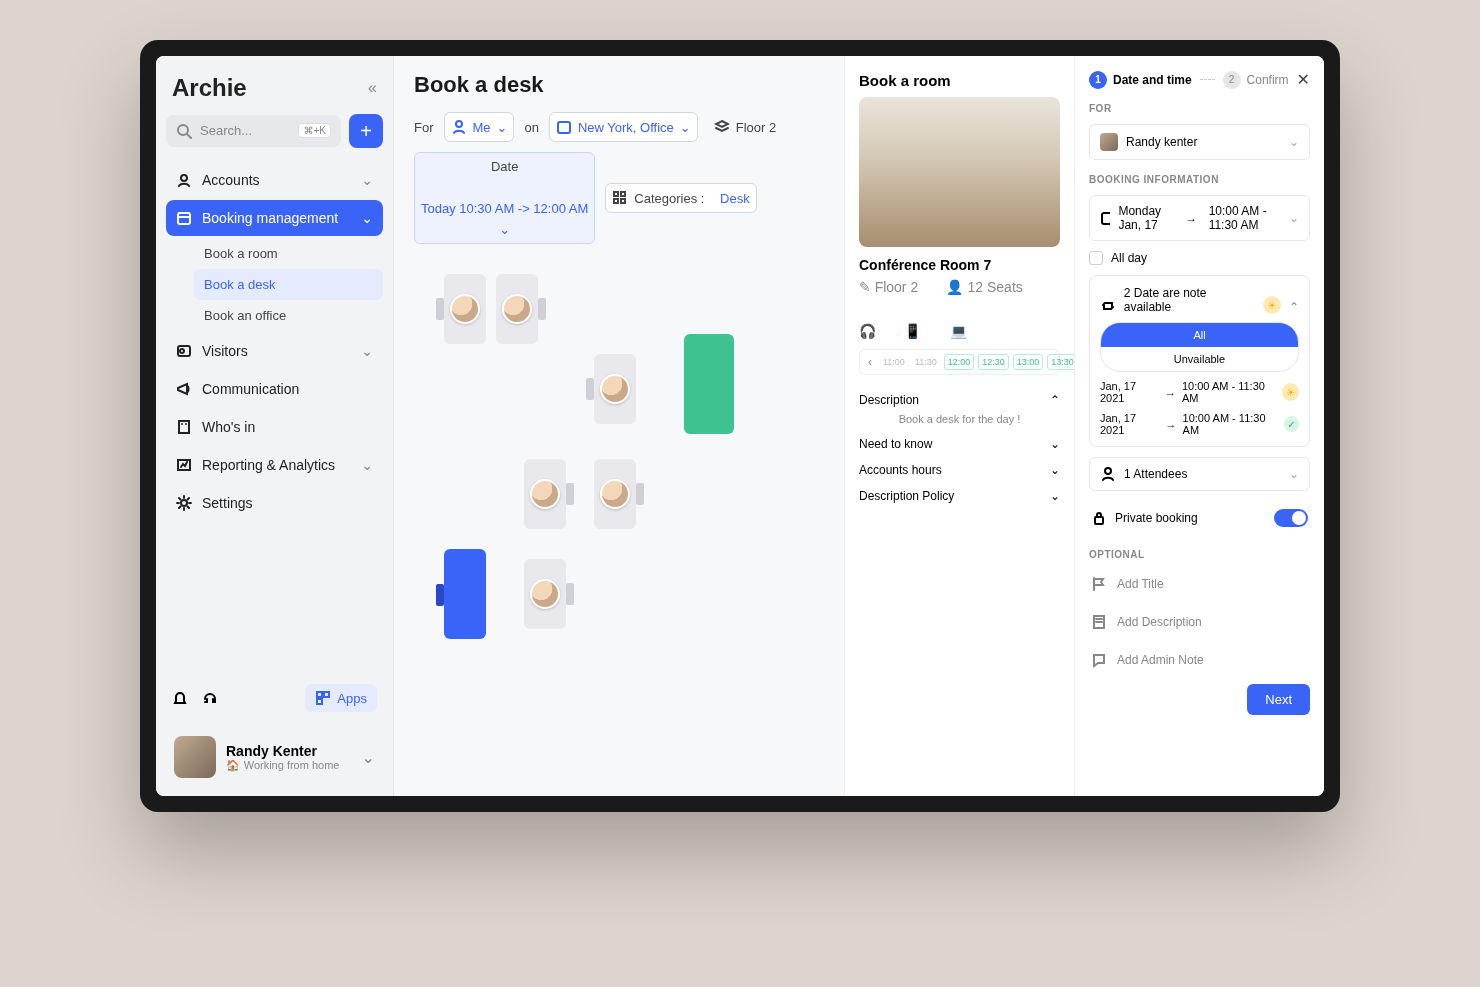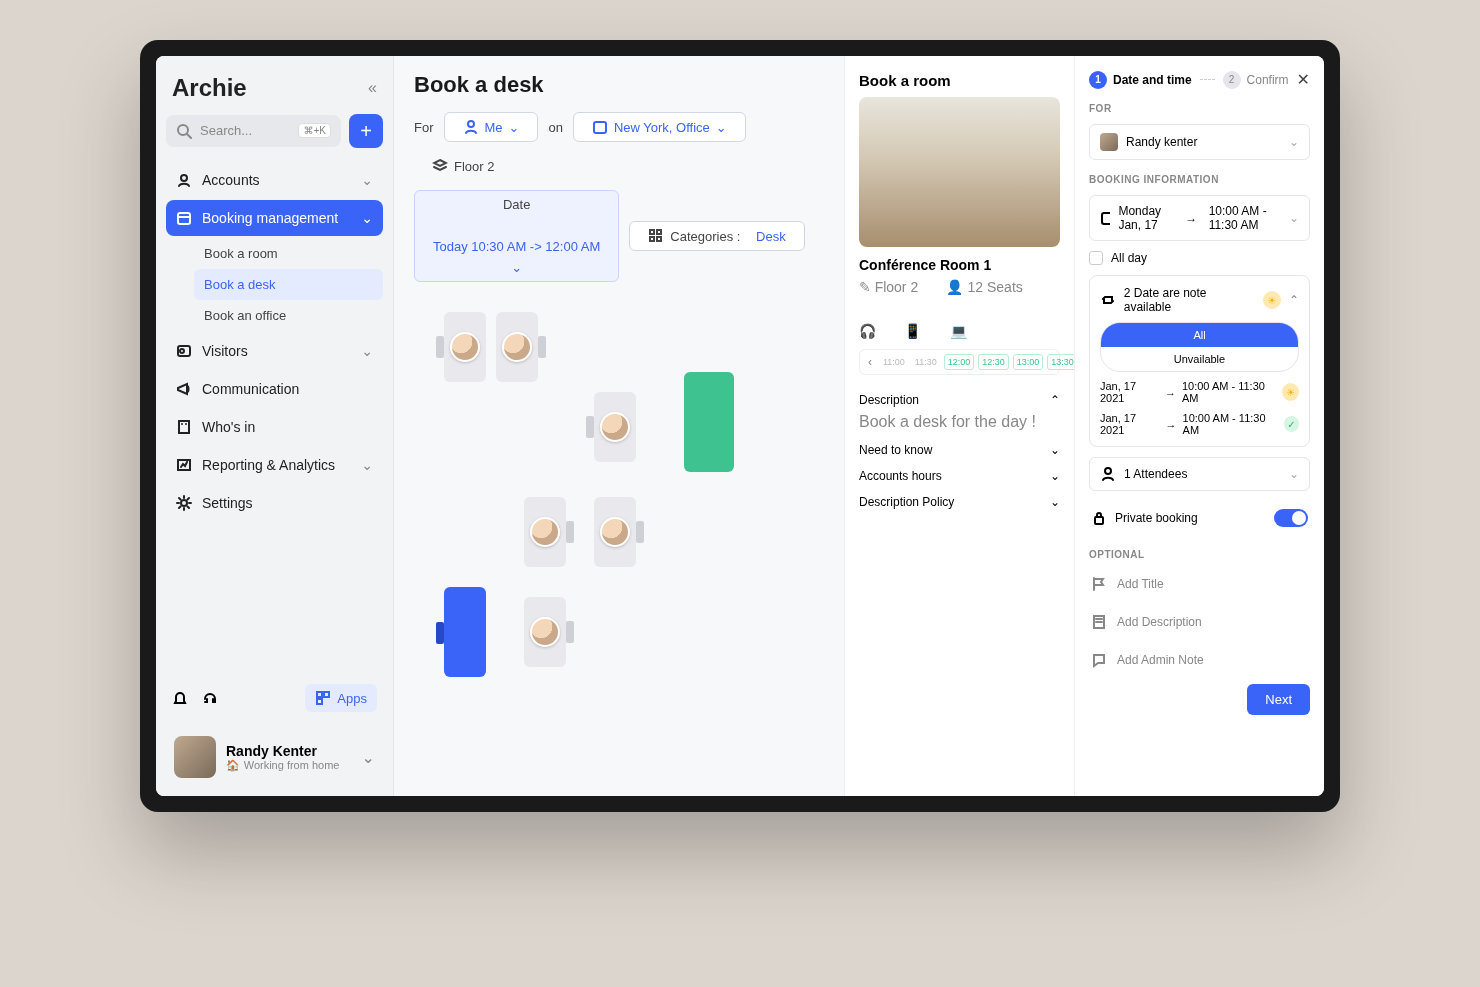--- a/index.html
+++ b/index.html
@@ -27,21 +27,21 @@
 .icon-row{display:flex;align-items:center;gap:14px;padding:6px;}
 .apps-chip{margin-left:auto;display:flex;align-items:center;gap:6px;background:#e5ebff;color:#3a63f7;padding:6px 10px;border-radius:6px;font-size:13px;}
 .profile{display:flex;gap:10px;align-items:center;padding:8px;}
 .avatar{width:42px;height:42px;border-radius:8px;background:linear-gradient(135deg,#c0a98f,#7a6a5a);}
 .p-name{font-size:14px;font-weight:600;}
 .p-stat{font-size:11px;color:#888;display:flex;align-items:center;gap:4px;}
 
 .center{flex:1;background:#f7f8fa;display:flex;flex-direction:column;padding:16px 20px;overflow:hidden;}
 .page-title{font-size:22px;font-weight:700;color:#1a1a1a;margin-bottom:14px;}
 .filter-row{display:flex;gap:10px;align-items:center;flex-wrap:wrap;font-size:13px;color:#444;}
-.chip{display:inline-flex;align-items:center;gap:6px;border:1px solid #d2d6e0;background:#fff;border-radius:6px;padding:6px 18px;color:#3a63f7;cursor:pointer;}
+.chip{display:inline-flex;align-items:center;gap:6px;border:1px solid #d2d6e0;background:#fff;border-radius:6px;padding:6px 6px;color:#3a63f7;cursor:pointer;}
 .chip.plain{color:#444;}
 .filter-row2{display:flex;gap:10px;align-items:center;margin-top:10px;font-size:13px;}
 .chip.wide{color:#3a63f7;background:#eef2ff;border-color:#c7d4ff;flex-direction:column;}
 .floorplan{flex:1;position:relative;margin-top:20px;}
 .desk{position:absolute;width:42px;height:70px;background:#e9e9ed;border-radius:6px;}
 .desk.tall{height:90px;}
 .desk.blue{background:#3a63f7;}
 .desk.green{background:#3ec28f;width:50px;height:100px;}
 .tab{position:absolute;width:8px;height:22px;background:#cfcfd6;border-radius:2px;}
 .face{position:absolute;width:30px;height:30px;border-radius:50%;background:radial-gradient(circle at 35% 30%, #f4d6b8 45%, #caa98a 46%);border:2px solid #fff;box-shadow:0 1px 3px rgba(0,0,0,.2);}
@@ -50,38 +50,38 @@
 .d-title{font-size:15px;font-weight:700;margin-bottom:8px;}
 .room-img{width:100%;height:150px;border-radius:8px;background:linear-gradient(180deg,#e8e5dc 0%,#d5c9b5 40%,#a78e6e 100%);margin-bottom:10px;position:relative;overflow:hidden;}
 .r-name{font-size:14px;font-weight:700;margin-bottom:6px;}
 .meta{display:flex;gap:28px;color:#888;font-size:14px;margin-bottom:10px;flex-wrap:wrap;}
 .time-scroll{display:flex;align-items:center;gap:4px;border:1px solid #eee;border-radius:6px;padding:4px;margin-bottom:12px;}
 .ts{font-size:9px;color:#bbb;padding:2px 3px;}
 .ts.on{color:#3ec28f;border:1px solid #b5ecd3;border-radius:3px;}
 .arw{color:#888;cursor:pointer;padding:0 4px;}
 .section{margin-top:8px;}
 .sec-h{display:flex;justify-content:space-between;align-items:center;font-weight:400;font-size:12px;padding:6px 0;cursor:pointer;}
-.sec-b{color:#888;font-size:16px;padding-bottom:6px;}
+.sec-b{color:#888;font-size:11px;padding-bottom:6px;text-align:center;}
 
 .right{width:250px;background:#fff;border-left:1px solid #eee;padding:14px;display:flex;flex-direction:column;gap:10px;font-size:12px;overflow-y:auto;}
 .steps{display:flex;align-items:center;gap:8px;}
 .step{display:flex;align-items:center;gap:6px;font-size:12px;}
 .step .n{width:18px;height:18px;border-radius:50%;background:#e5e5ea;color:#888;display:flex;align-items:center;justify-content:center;font-size:10px;}
 .step.active .n{background:#3a63f7;color:#fff;}
 .step.active{font-weight:600;}
 .dash{flex:1;border-top:1px dashed #ccc;}
 .close-x{margin-left:auto;color:#444;cursor:pointer;font-size:16px;}
 .lbl{font-size:10px;font-weight:700;color:#888;letter-spacing:.5px;margin-top:4px;}
 .field{display:flex;align-items:center;gap:8px;border:1px solid #e5e5ea;border-radius:6px;padding:8px 10px;background:#fff;cursor:pointer;}
 .field .chev{margin-left:auto;color:#aaa;}
 .mini-av{width:18px;height:18px;border-radius:4px;background:linear-gradient(135deg,#c0a98f,#7a6a5a);}
 .cb-row{display:flex;align-items:center;gap:8px;}
 .cb{width:14px;height:14px;border:1px solid #ccc;border-radius:3px;}
 .warn-box{border:1px solid #e5e5ea;border-radius:8px;padding:10px;display:flex;flex-direction:column;gap:8px;}
-.warn-r{display:flex;align-items:center;gap:8px;}
+.warn-r{display:flex;align-items:flex-end;gap:8px;}
 .sun{width:18px;height:18px;border-radius:50%;background:#ffe9b3;display:flex;align-items:center;justify-content:center;color:#f5b200;font-size:10px;}
 .seg{display:flex;border:1px solid #e5e5ea;border-radius:20px;overflow:hidden;flex-direction:column;}
 .seg div{flex:1;text-align:center;padding:6px 0;font-size:11px;cursor:pointer;}
 .seg .on{background:#3a63f7;color:#fff;}
 .slot{display:flex;align-items:center;gap:6px;font-size:11px;}
 .slot .ok{width:16px;height:16px;border-radius:50%;background:#d6f5e3;color:#2fae6f;display:flex;align-items:center;justify-content:center;font-size:10px;margin-left:auto;}
 .toggle{width:34px;height:18px;background:#3a63f7;border-radius:10px;position:relative;margin-left:auto;}
 .toggle:after{content:"";width:14px;height:14px;background:#fff;border-radius:50%;position:absolute;top:2px;right:2px;}
 .opt-row{display:flex;align-items:center;gap:10px;color:#888;padding:6px 2px;cursor:pointer;}
 .next-btn{align-self:flex-end;background:#3a63f7;color:#fff;border-radius:6px;padding:8px 18px;font-size:13px;cursor:pointer;}
@@ -266,21 +266,21 @@
     <div class="tab" style="left:22px;top:320px;background:#2849c7"></div>
     <div class="desk" style="left:110px;top:295px"></div>
     <div class="tab" style="left:152px;top:319px"></div>
     <div class="face" style="left:116px;top:315px"></div>
   </div>
 </main>
 
 <section class="detail">
   <div class="d-title">Book a room</div>
   <div class="room-img"></div>
-  <div class="r-name">Conférence Room 1</div>
+  <div class="r-name">Conférence Room 7</div>
   <div class="meta">
     <span>✎ <span>Floor 2</span></span>
     <span>👤 <span>12 Seats</span></span>
     <span>🎧</span>
     <span>📱</span>
     <span>💻</span>
   </div>
   <div class="time-scroll">
     <span class="arw">‹</span>
     <span class="ts">11:00</span>

